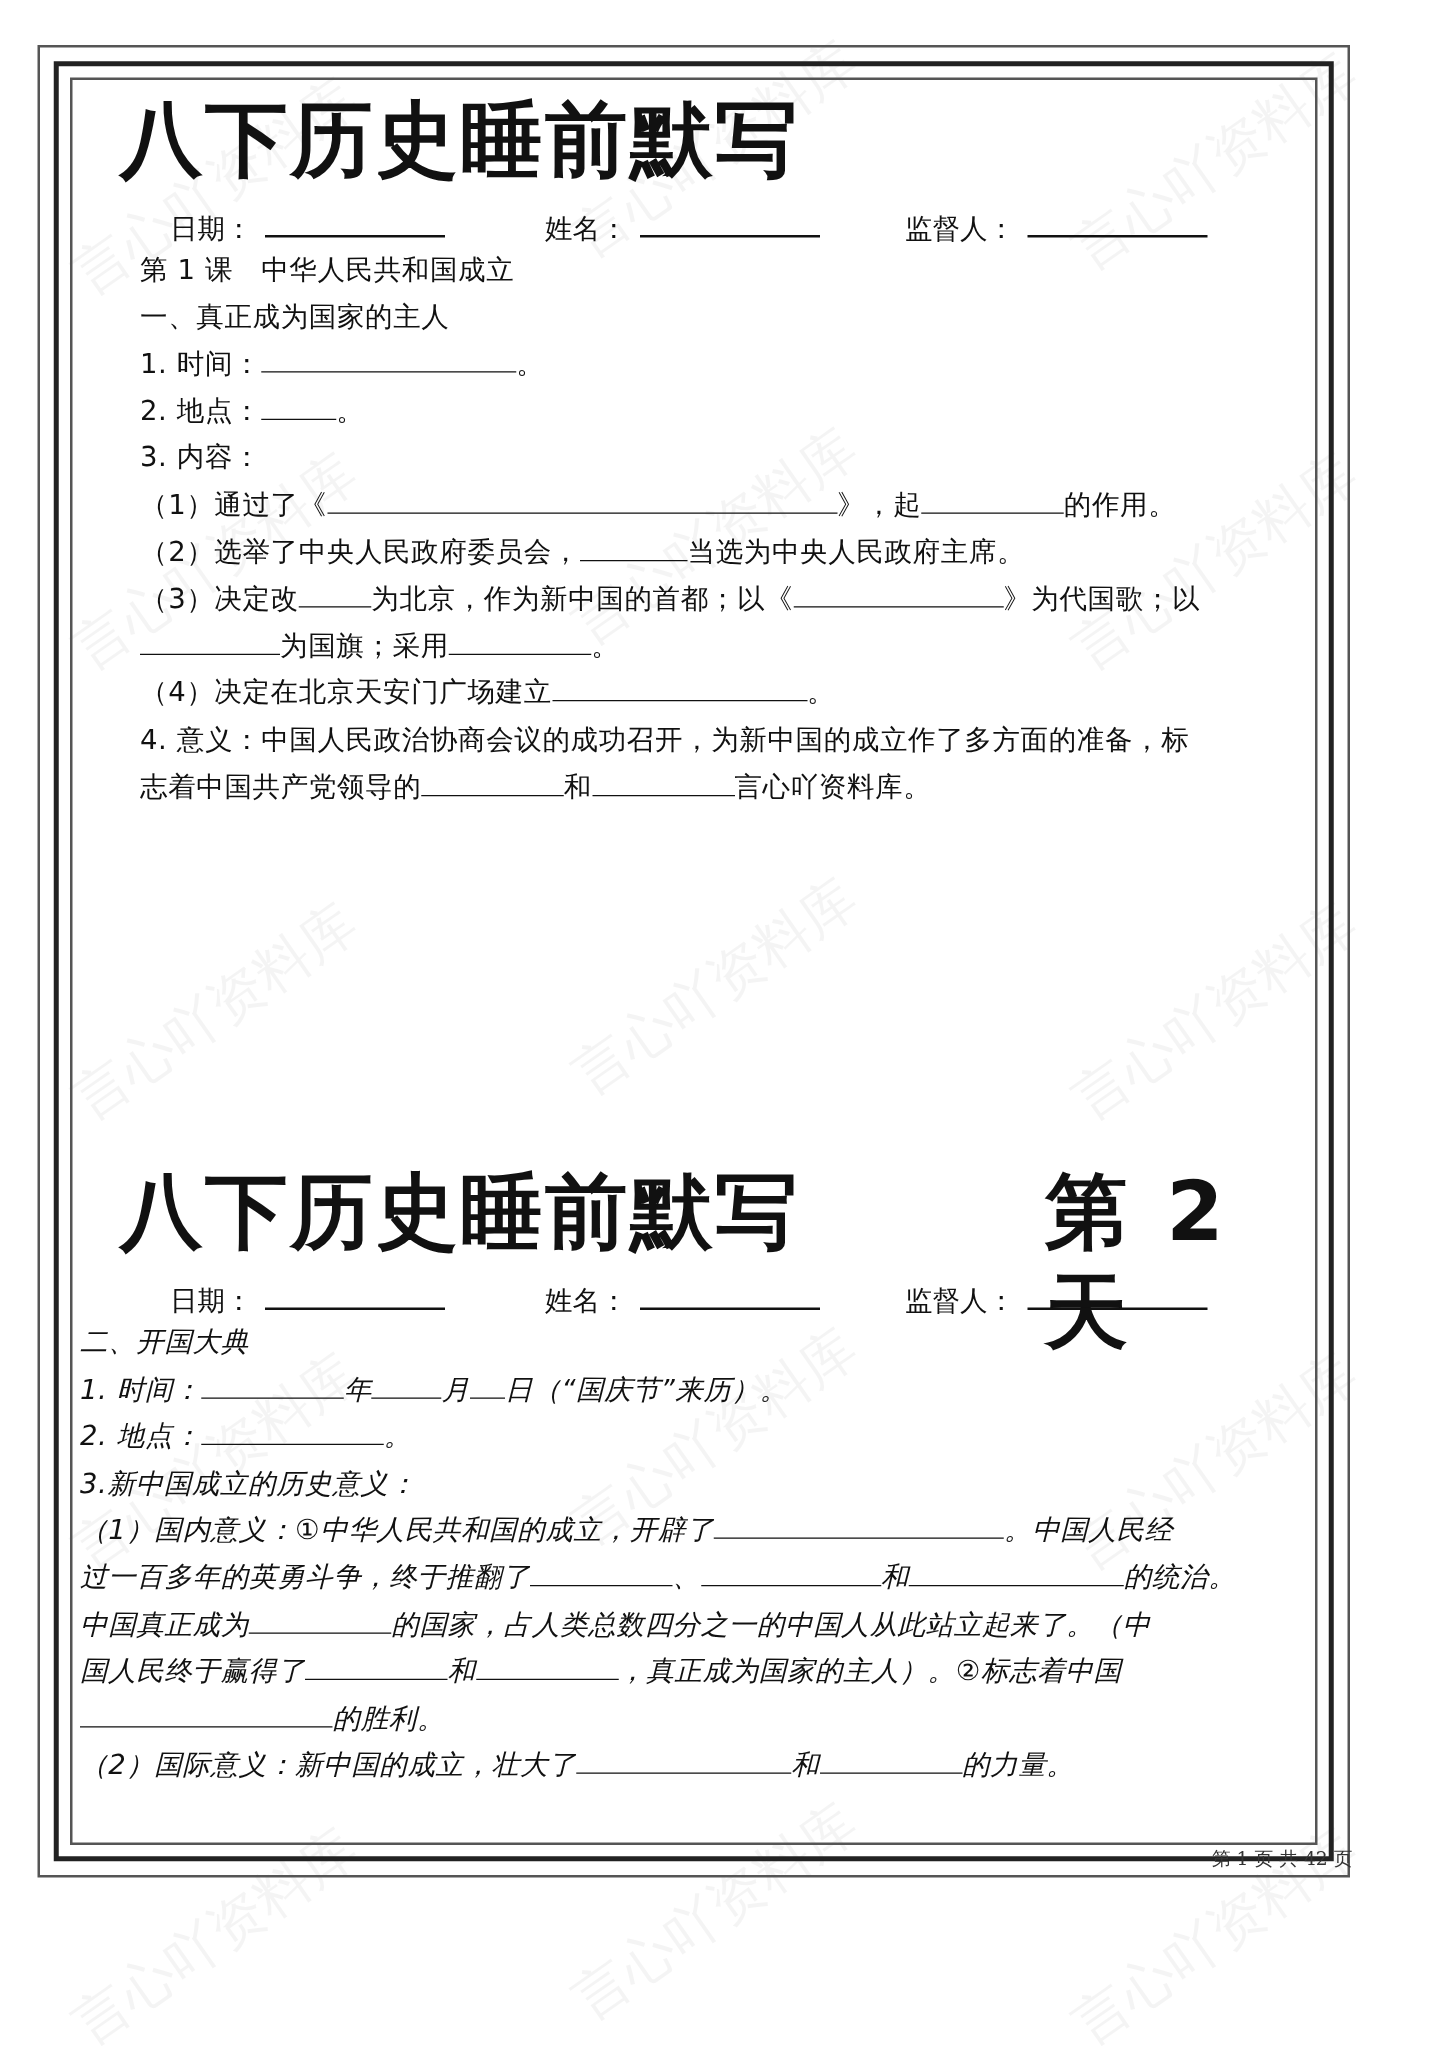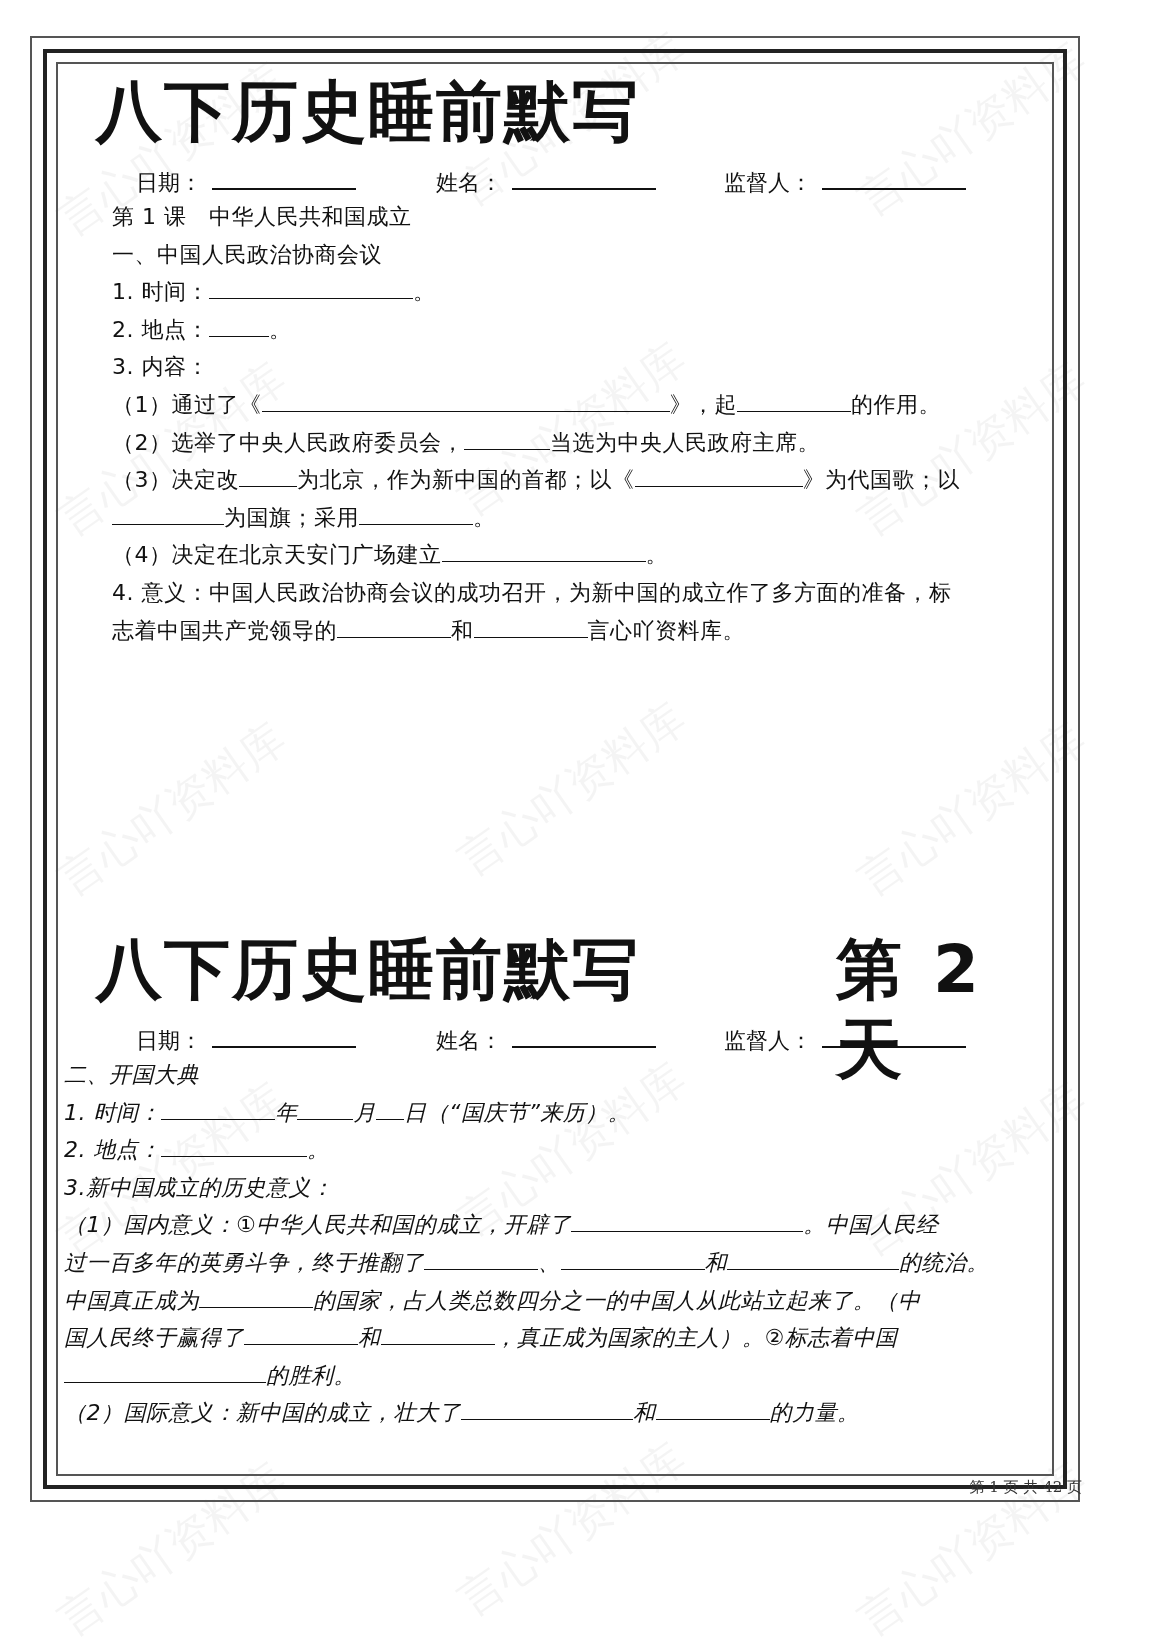--- a/index.html
+++ b/index.html
@@ -64,21 +64,21 @@
   </div>
   <div class="meta-item" style="left:300px;">
     <span>姓名：</span><span class="meta-blank" style="width:144px;"></span>
   </div>
   <div class="meta-item" style="left:588px;">
     <span>监督人：</span><span class="meta-blank" style="width:144px;"></span>
   </div>
 </div>
 <div class="content" style="top:198px;margin-left:48px;">
     <div class="line"><span>第 1 课　中华人民共和国成立</span></div>
-    <div class="line"><span>一、中国人民政治协商会议</span></div>
+    <div class="line"><span>一、真正成为国家的主人</span></div>
     <div class="line"><span>1.  时间：</span><span class="blank" style="width: 204px;"></span><span>。</span></div>
     <div class="line"><span>2.  地点：</span><span class="blank" style="width: 60px;"></span><span>。</span></div>
     <div class="line"><span>3.  内容：</span></div>
     <div class="line"><span>（1）通过了《</span><span class="blank" style="width: 408px;"></span><span>》，起</span><span class="blank" style="width: 114px;"></span><span>的作用。</span></div>
     <div class="line"><span>（2）选举了中央人民政府委员会，</span><span class="blank" style="width: 86px;"></span><span>当选为中央人民政府主席。</span></div>
     <div class="line"><span>（3）决定改</span><span class="blank" style="width: 58px;"></span><span>为北京，作为新中国的首都；以《</span><span class="blank" style="width: 168px;"></span><span>》为代国歌；以</span></div>
     <div class="line"><span class="blank" style="width: 112px;"></span><span>为国旗；采用</span><span class="blank" style="width: 114px;"></span><span>。</span></div>
     <div class="line"><span>（4）决定在北京天安门广场建立</span><span class="blank" style="width: 204px;"></span><span>。</span></div>
     <div class="line"><span>4.  意义：中国人民政治协商会议的成功召开，为新中国的成立作了多方面的准备，标</span></div>
     <div class="line"><span>志着中国共产党领导的</span><span class="blank" style="width: 114px;"></span><span>和</span><span class="blank" style="width: 114px;"></span><span>言心吖资料库。</span></div>

